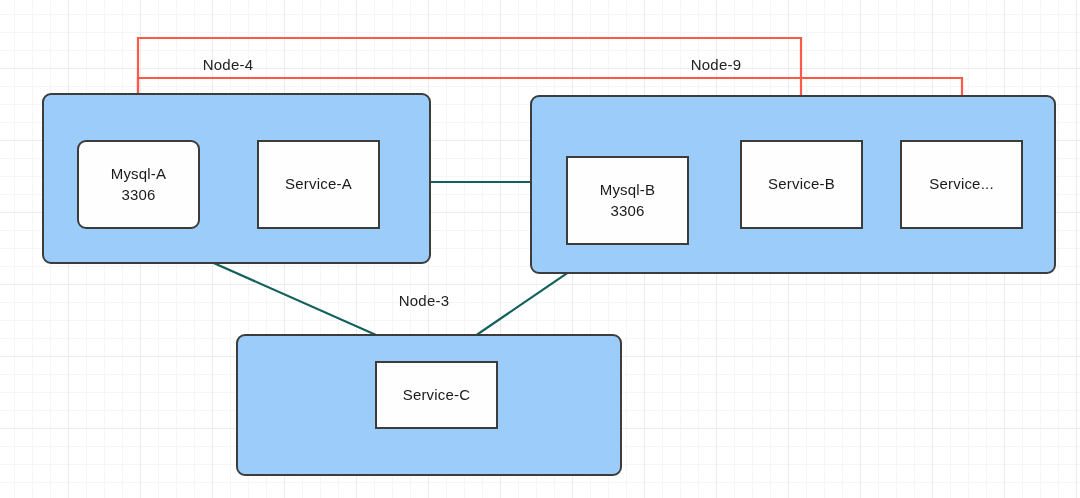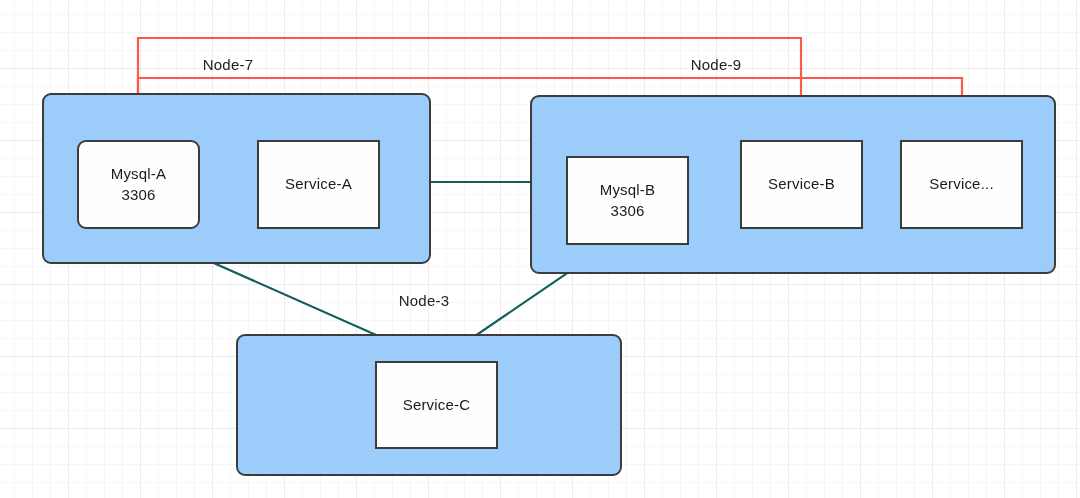--- a/index.html
+++ b/index.html
@@ -94,21 +94,21 @@
 
     <line x1="437" y1="362" x2="146" y2="233" stroke="#11605C" stroke-width="2.2" marker-end="url(#arrow-teal)"></line>
 
     <line x1="437" y1="362" x2="626" y2="233" stroke="#11605C" stroke-width="2.2" marker-end="url(#arrow-teal)"></line>
   </svg>
 
   <div class="node-group" style="left:42px; top:93px; width:389px; height:171px;"></div>
   <div class="node-group" style="left:530px; top:95px; width:526px; height:179px;"></div>
   <div class="node-group" style="left:236px; top:334px; width:386px; height:142px;"></div>
 
-  <div class="node-label" style="left:228px; top:56px;">Node-7</div>
+  <div class="node-label" style="left:228px; top:56px;">Node-4</div>
   <div class="node-label" style="left:716px; top:56px;">Node-9</div>
   <div class="node-label" style="left:424px; top:292px;">Node-3</div>
 
   <div class="svc-box" style="left:77px; top:140px; width:123px; height:89px;border-radius:9px;">
     <span>Mysql-A</span>
     <span class="l2">3306</span>
   </div>
 
   <div class="svc-box" style="left:257px; top:140px; width:123px; height:89px;justify-content:center;">
     <span>Service-A</span>
@@ -120,17 +120,17 @@
   </div>
 
   <div class="svc-box" style="left:740px; top:140px; width:123px; height:89px;">
     <span>Service-B</span>
   </div>
 
   <div class="svc-box" style="left:900px; top:140px; width:123px; height:89px;">
     <span>Service...</span>
   </div>
 
-  <div class="svc-box" style="left:375px; top:361px; width:123px; height:88px;">
+  <div class="svc-box" style="left:375px; top:361px; width:123px; height:68px;">
     <span>Service-C</span>
   </div>
 
 </div>
 
 </body></html>

